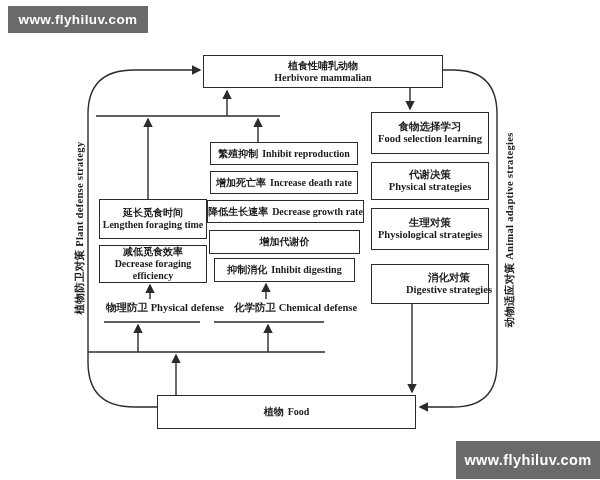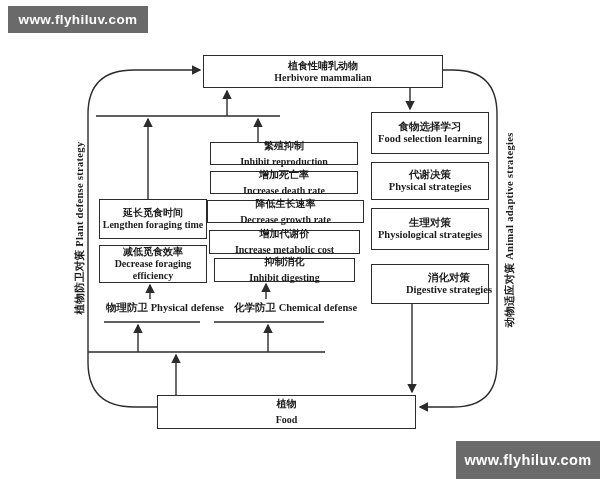--- a/index.html
+++ b/index.html
@@ -5,21 +5,21 @@
   html,body{margin:0;padding:0;background:#ffffff;}
   #canvas{
     position:relative;width:600px;height:480px;background:#ffffff;overflow:hidden;
     font-family:"Liberation Serif","DejaVu Serif",serif;color:#1c1c1c;
   }
   .box{
     position:absolute;box-sizing:border-box;border:1.5px solid #2b2b2b;background:#ffffff;
     display:flex;flex-direction:column;align-items:center;justify-content:center;
     text-align:center;font-weight:bold;line-height:1.18;
   }
-  .box .row{display:flex;gap:4px;white-space:nowrap;flex-direction:column;}
+  .box .row{display:flex;gap:4px;white-space:nowrap;}
   .nowrap{white-space:nowrap;}
   .lbl{
     position:absolute;font-weight:bold;text-align:center;white-space:nowrap;margin-left:12px;
   }
   .vlabel{
     position:absolute;font-weight:bold;text-align:center;white-space:nowrap;
     transform:rotate(-90deg);font-size:10.5px;letter-spacing:0.3px;
   }
   .watermark{
     position:absolute;background:#6a6a6a;color:#ffffff;
@@ -98,21 +98,20 @@
   </div>
   <div class="box fs10" style="left:207px;top:200px;width:157px;height:23px;">
     <span class="row">
       <span>降低生长速率</span>
       <span>Decrease growth rate</span>
     </span>
   </div>
   <div class="box fs10" style="left:209px;top:230px;width:151px;height:24px;">
     <span class="row">
       <span>增加代谢价</span>
-      <span>Increase metabolic cost</span>
     </span>
   </div>
   <div class="box fs10" style="left:214px;top:258px;width:141px;height:24px;">
     <span class="row">
       <span>抑制消化</span>
       <span>Inhibit digesting</span>
     </span>
   </div>
 
   <div class="box fs10" style="left:99px;top:199px;width:108px;height:40px;">

